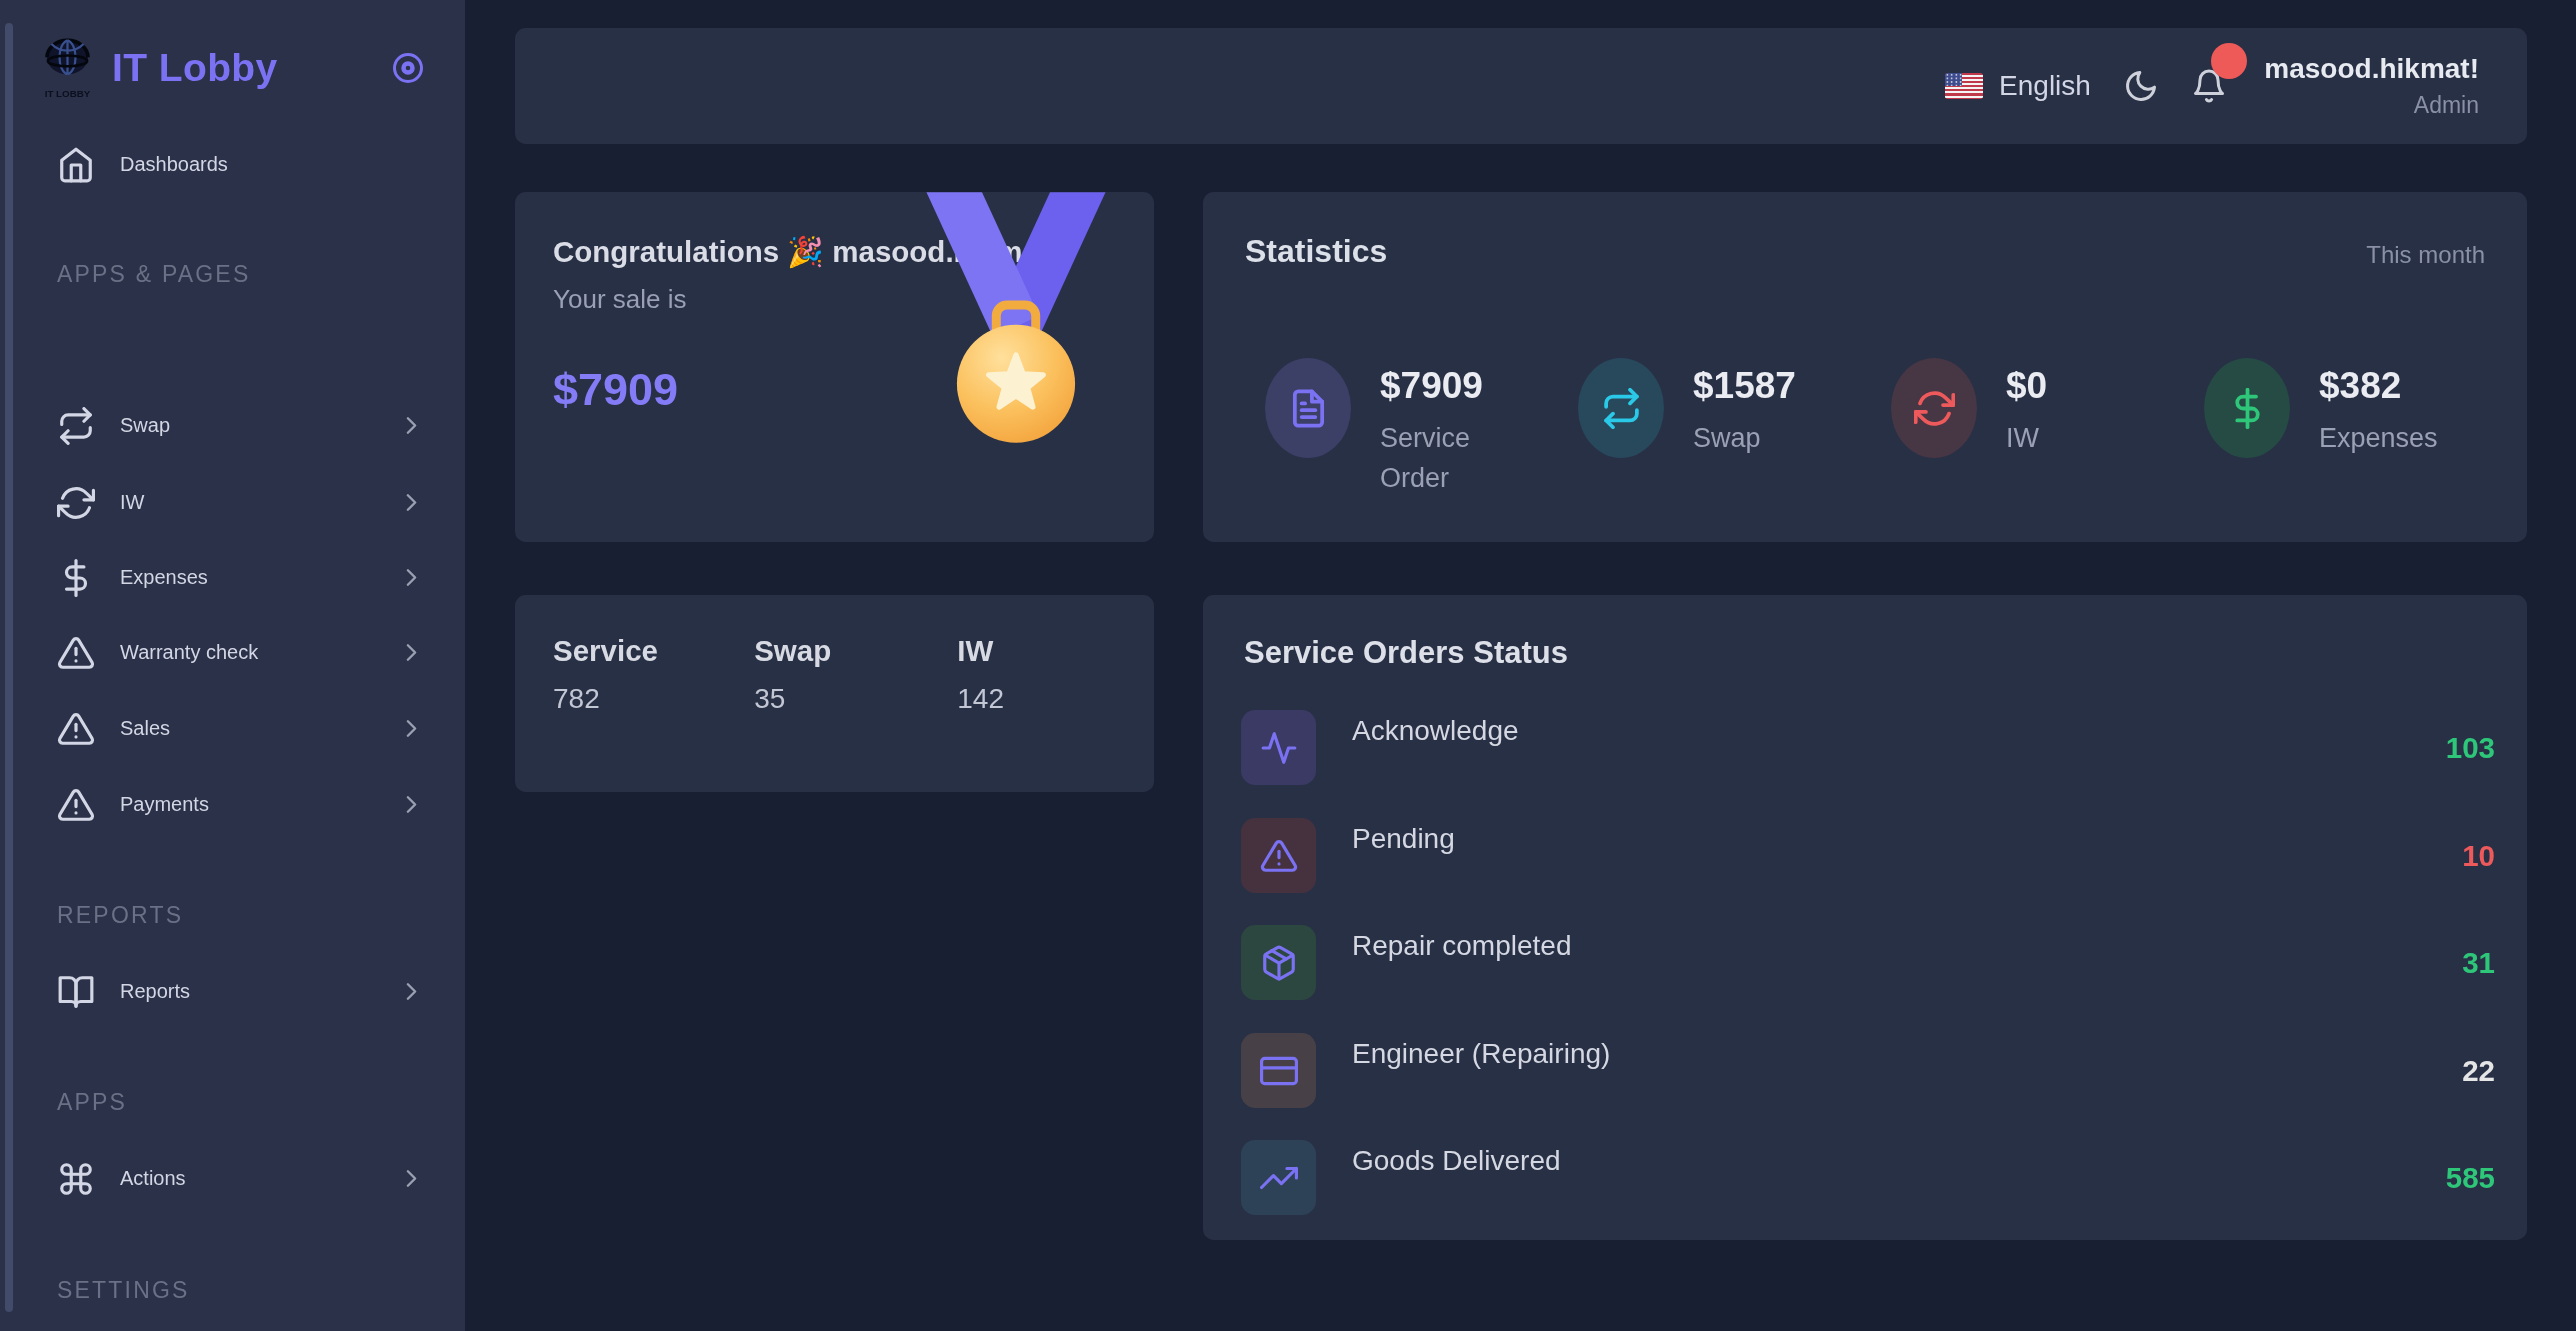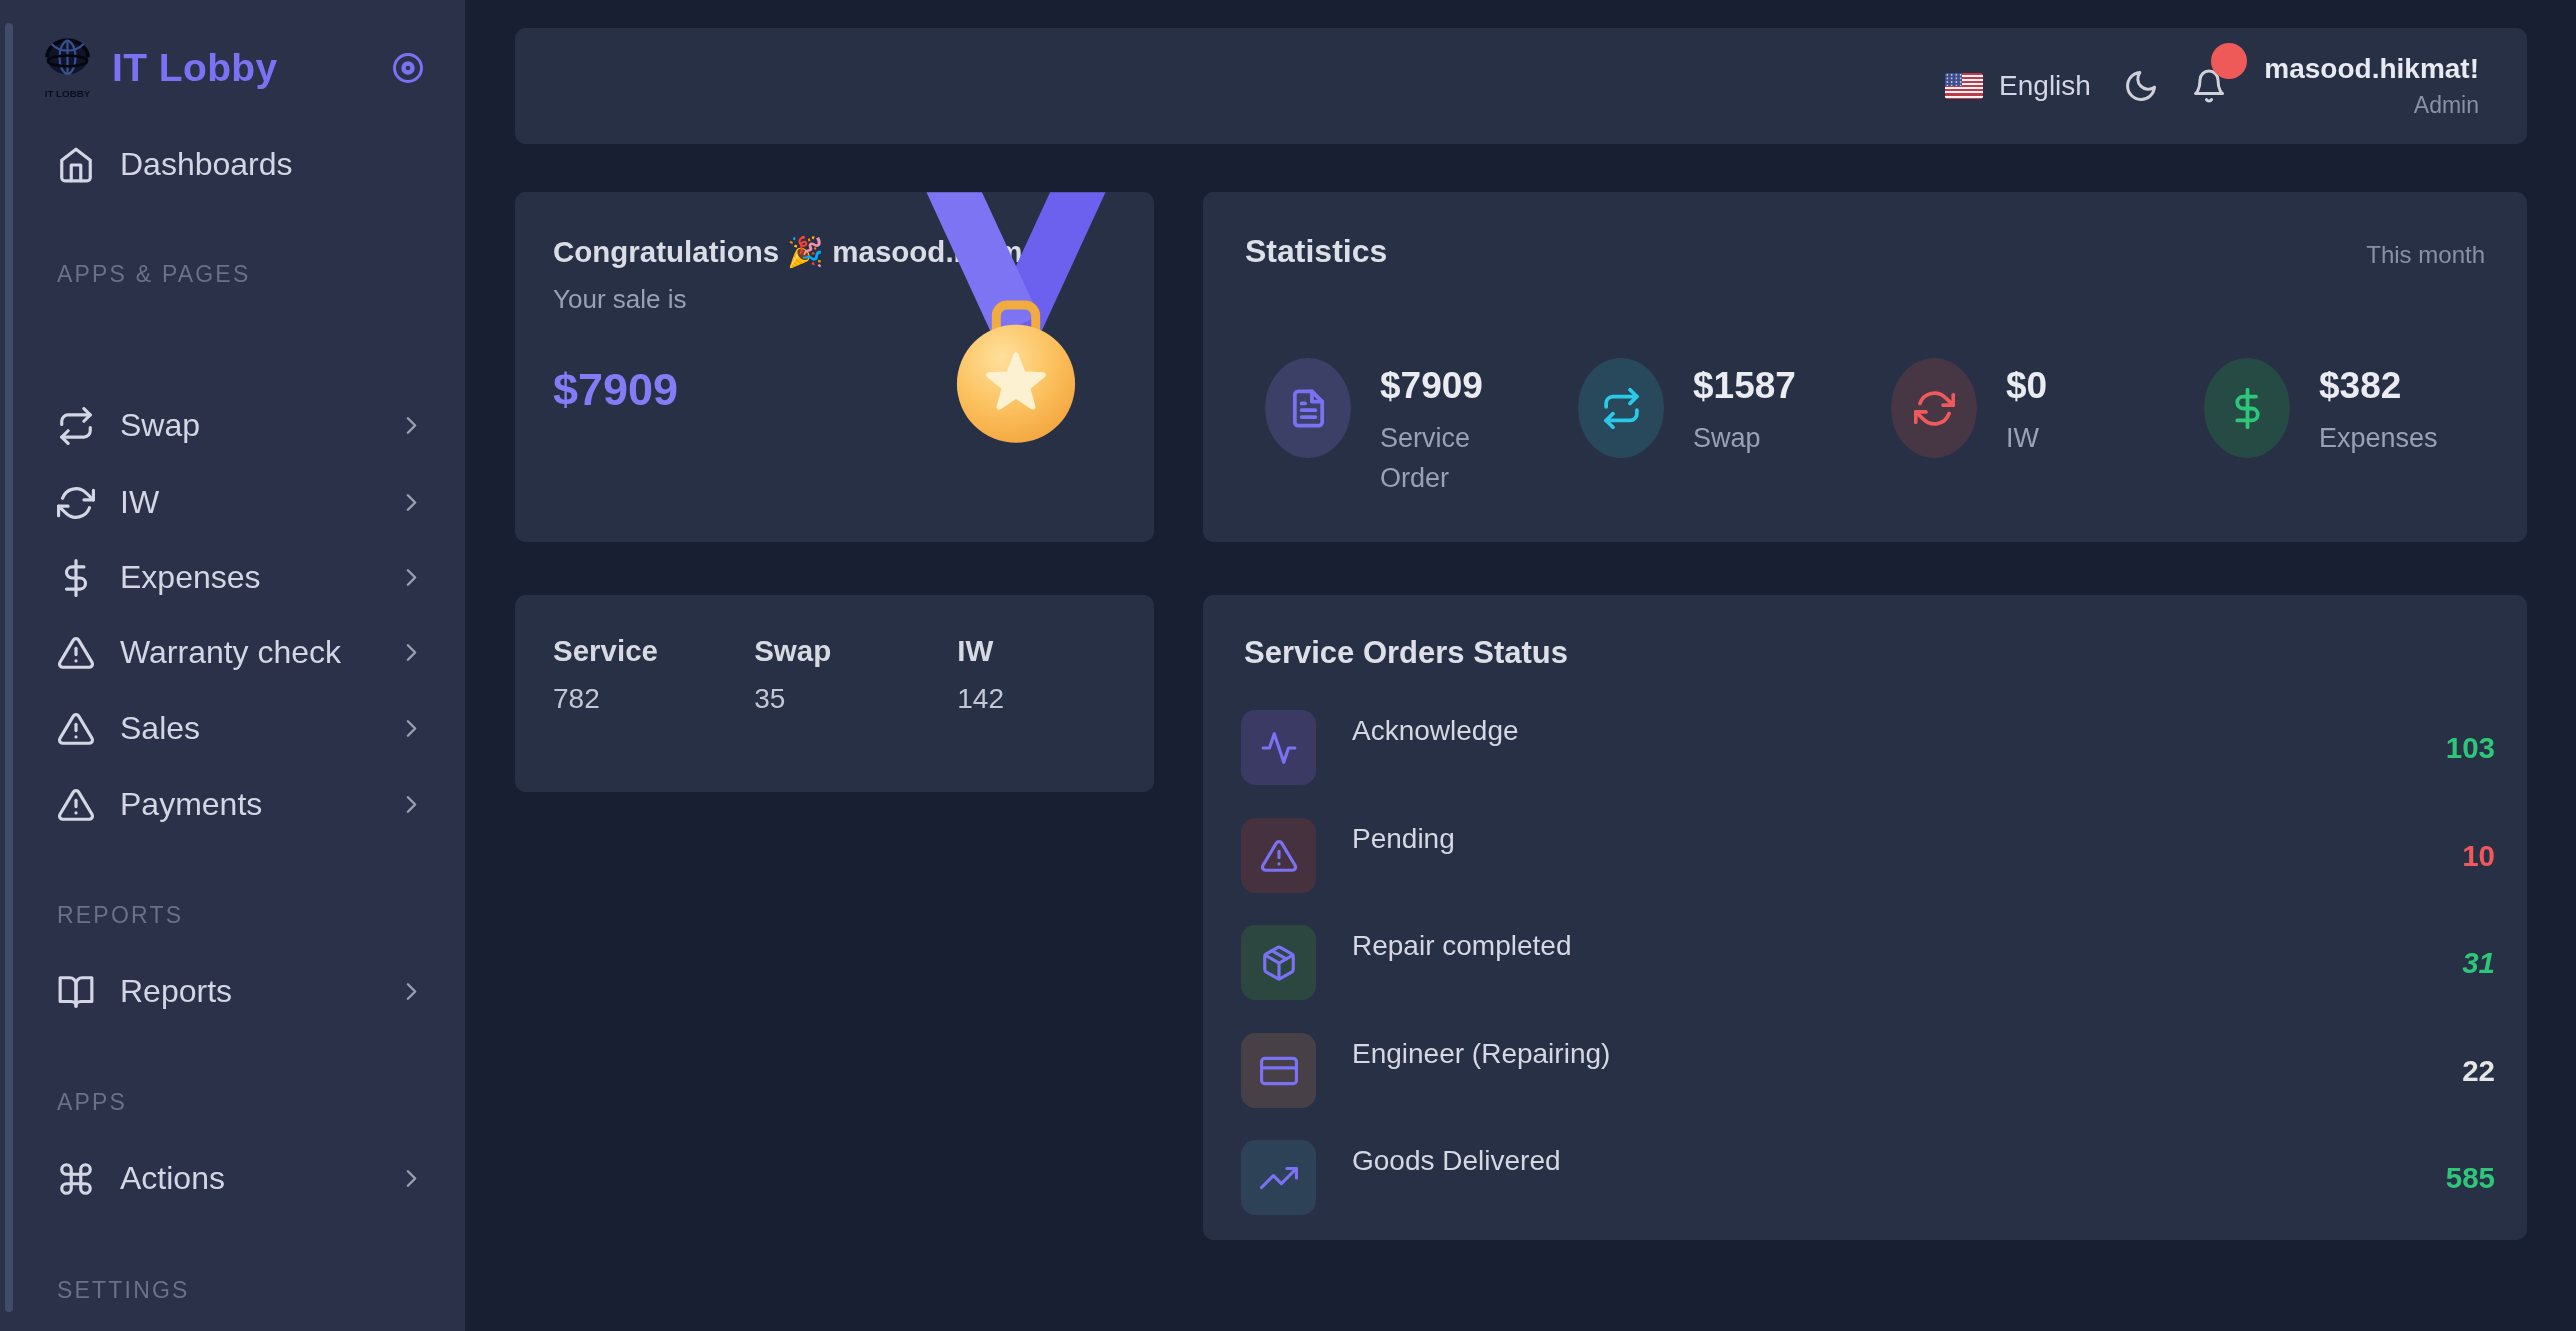--- a/index.html
+++ b/index.html
@@ -24,21 +24,21 @@
   }
   .brand { position:absolute; top:30px; left:39px; right:39px; height:75px; display:flex; align-items:center; }
   .logo { width:57px; height:68px; flex:0 0 auto; }
   .brand-title { font-size:39px; font-weight:700; color:#7a72f3; margin-left:16px; letter-spacing:0.4px; }
   .brand-toggle { margin-left:auto; color:#7a72f3; cursor:pointer; }
 
   .nav-item {
     position:absolute; left:0; width:465px; height:75px;
     display:flex; align-items:center;
     padding:0 39px 0 57px;
-    font-size:32px; color:#d3d6e4; cursor:pointer;
+    font-size:20px; color:#d3d6e4; cursor:pointer;
   }
   .mi { width:38px; height:38px; margin-right:25px; color:#d3d6e4; flex:0 0 auto; }
   .mi svg, .chev svg { width:100%; height:100%; }
   .nav-label { white-space:nowrap; }
   .chev { margin-left:auto; width:29px; height:29px; color:#9aa0b2; }
   .nav-header {
     position:absolute; left:57px; font-size:23px; letter-spacing:2.2px;
     color:#6a7186; font-weight:400; white-space:nowrap;
   }
 
@@ -439,21 +439,21 @@
   <div class="srow" style="top:330px">
     <div class="tile" style="background: rgb(44, 71, 63);">
       <svg viewBox="0 0 24 24" fill="none" stroke="currentColor" stroke-width="2" stroke-linecap="round" stroke-linejoin="round">
           <line x1="16.5" y1="9.4" x2="7.5" y2="4.21"></line>
           <path d="M21 16V8a2 2 0 0 0-1-1.73l-7-4a2 2 0 0 0-2 0l-7 4A2 2 0 0 0 3 8v8a2 2 0 0 0 1 1.73l7 4a2 2 0 0 0 2 0l7-4A2 2 0 0 0 21 16z"></path>
           <polyline points="3.27 6.96 12 12.01 20.73 6.96"></polyline>
           <line x1="12" y1="22.08" x2="12" y2="12"></line>
         </svg>
     </div>
     <div class="srow-label">Repair completed</div>
-    <div class="srow-value" style="color: rgb(46, 199, 122); font-style: italic;">31</div>
+    <div class="srow-value" style="color: rgb(46, 199, 122);">31</div>
   </div>
 
   <div class="srow" style="top:438px">
     <div class="tile" style="background: rgb(71, 64, 70);">
       <svg viewBox="0 0 24 24" fill="none" stroke="currentColor" stroke-width="2" stroke-linecap="round" stroke-linejoin="round">
           <rect x="1" y="4" width="22" height="16" rx="2"></rect>
           <line x1="1" y1="10" x2="23" y2="10"></line>
         </svg>
     </div>
     <div class="srow-label">Engineer (Repairing)</div>

